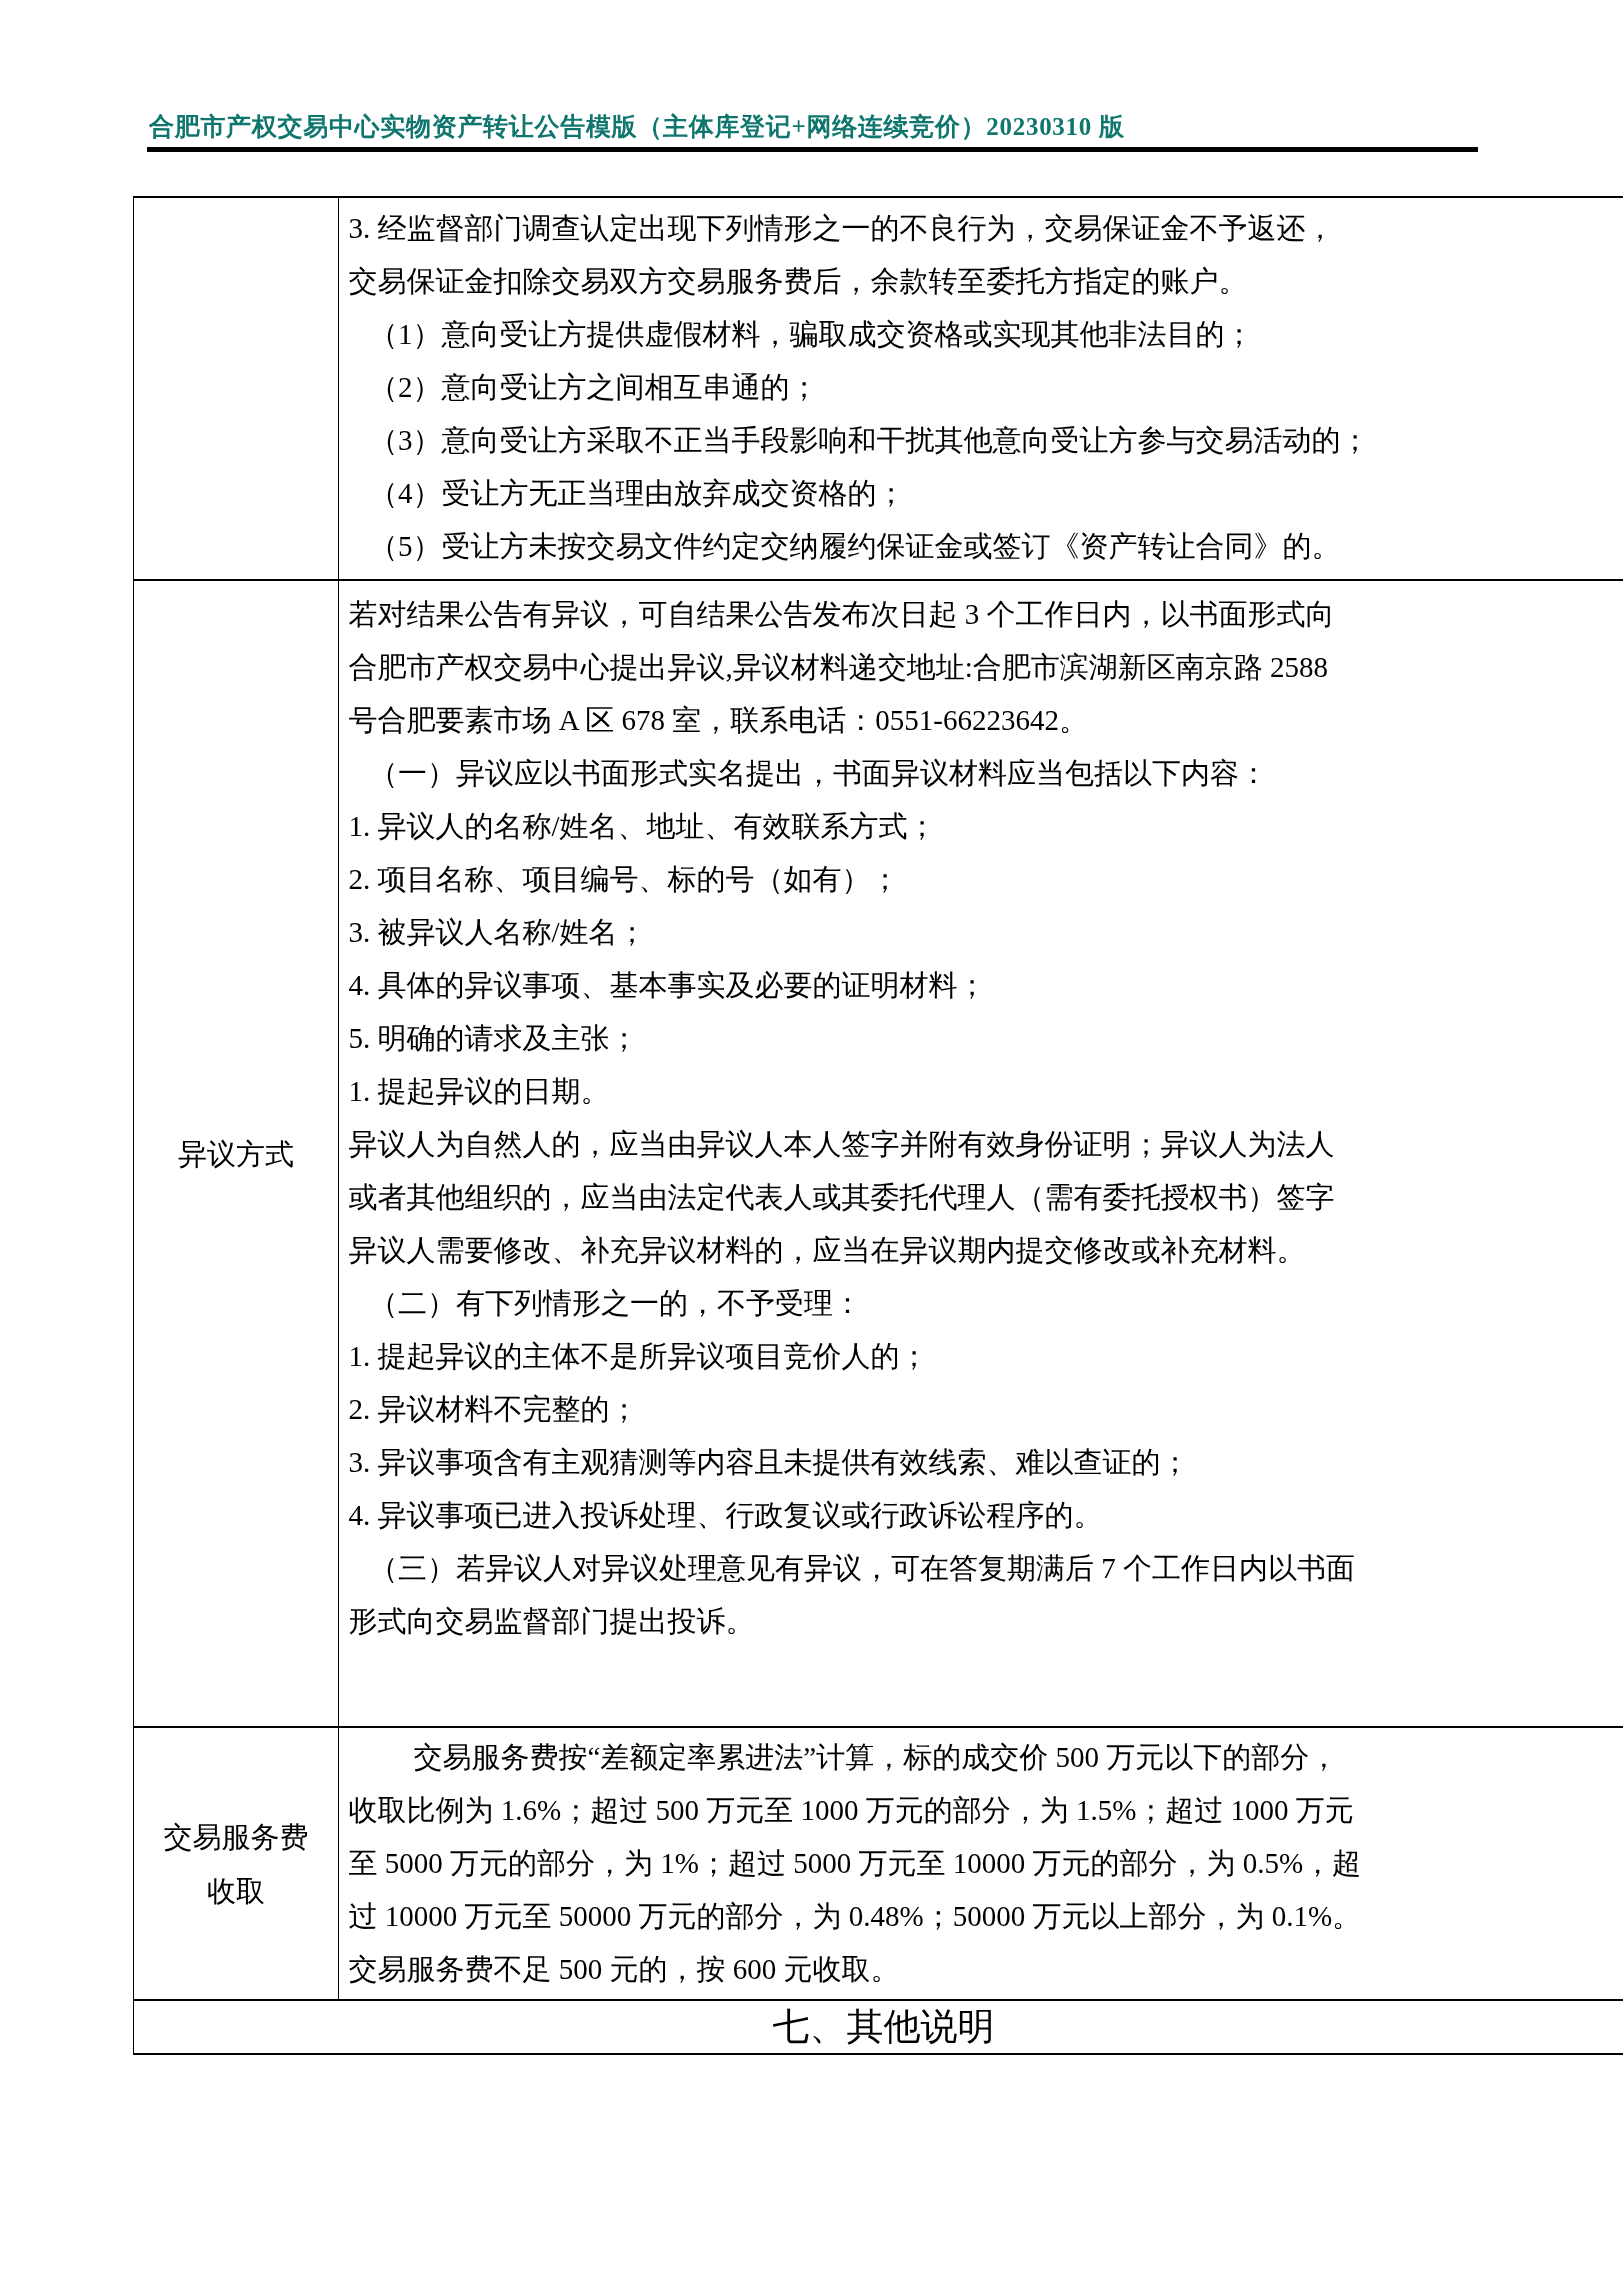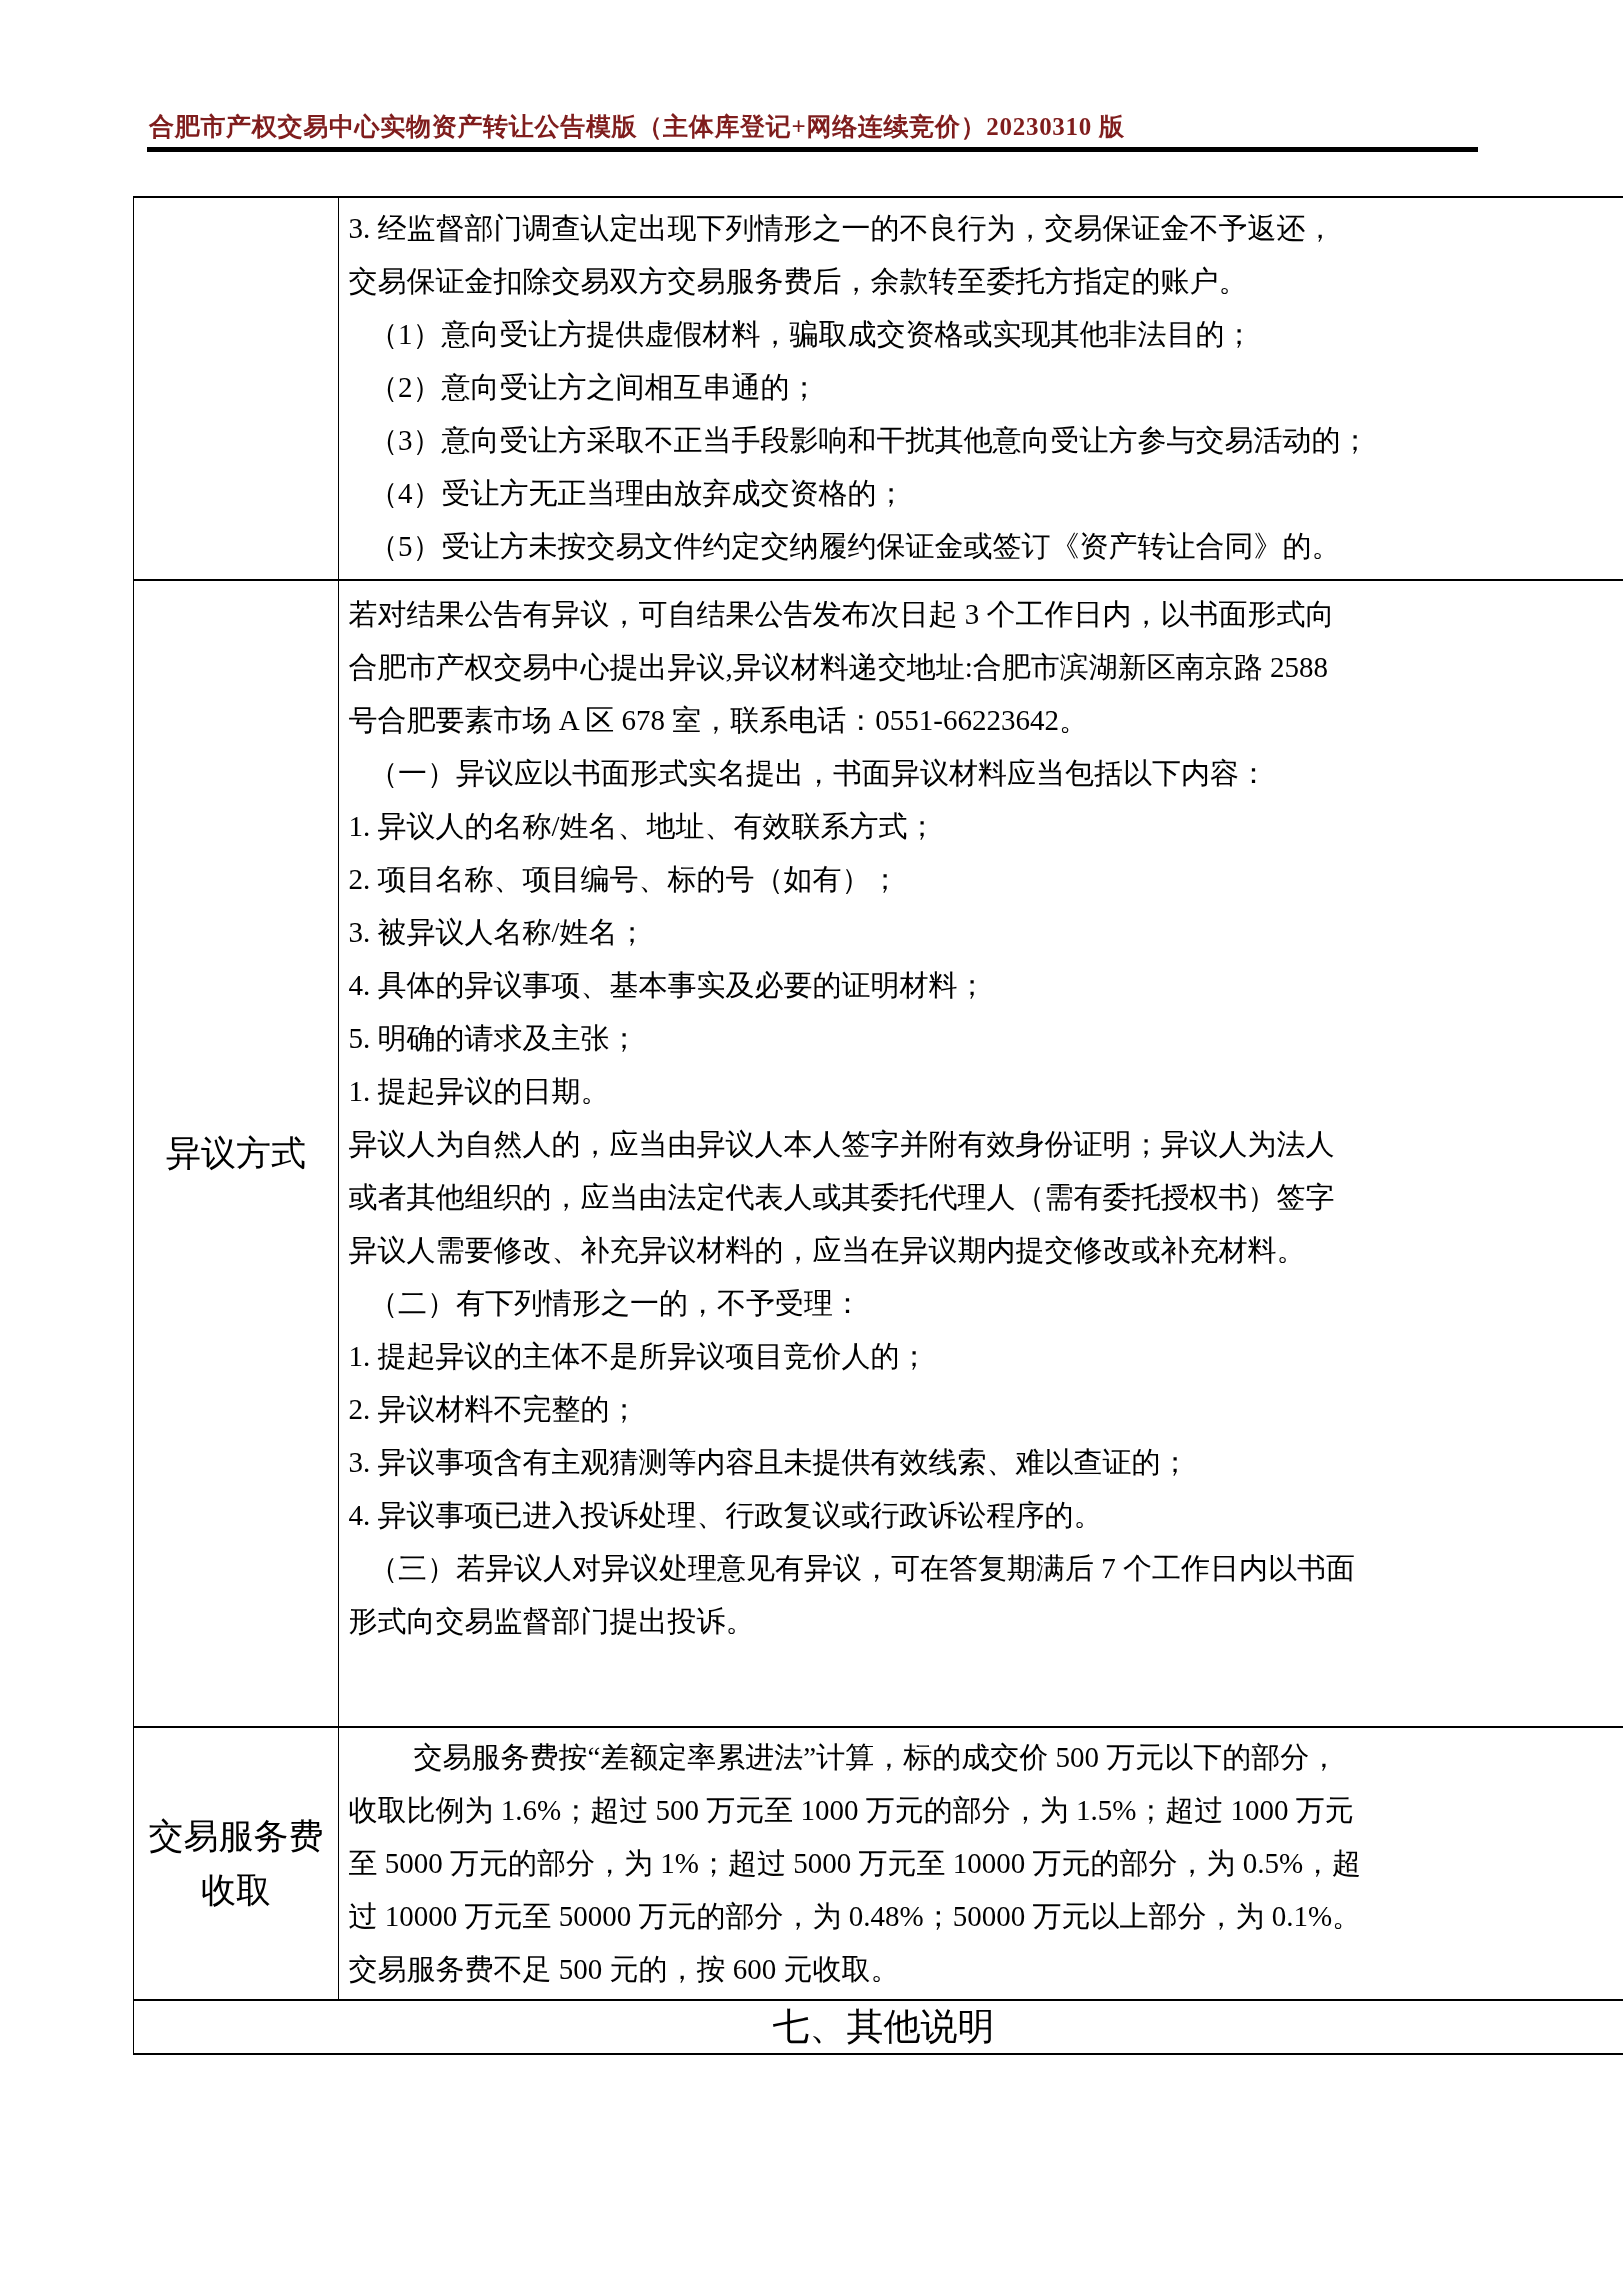--- a/index.html
+++ b/index.html
@@ -31,21 +31,21 @@
   }
   .trow { display:flex; border-bottom:2.7px solid #000; }
   .r0 { height:383px; }
   .r1 { height:1147px; }
   .r2 { height:273px; }
   .lbl {
     width:205px; flex:0 0 205px;
     border-right:1.4px solid #000;
     display:flex; flex-direction:column;
     justify-content:center; align-items:center;
-    font-size:35px; line-height:54px;
+    font-size:29px; line-height:54px;
   }
   .cnt {
     flex:1 1 auto; overflow:hidden;
     font-size:29px; line-height:53px;
     padding:6.8px 9.5px 0 9.5px;
   }
   .r0 .cnt { padding-top:4.1px; }
   .r2 .cnt { padding-top:2.7px; }
   .ln { white-space:nowrap; }
   .ln.i1 { padding-left:20.5px; }
@@ -53,21 +53,21 @@
 
   .frow {
     flex:1 1 auto;
     display:flex; align-items:center; justify-content:center;
     font-size:37px;
   }
 </style>
 </head>
 <body>
 
-<div class="doc-title" style="color: #7f1d1d;">合肥市产权交易中心实物资产转让公告模版（主体库登记+网络连续竞价）20230310 版</div>
+<div class="doc-title" style="color: #0f766e;">合肥市产权交易中心实物资产转让公告模版（主体库登记+网络连续竞价）20230310 版</div>
 <div class="title-rule"></div>
 
 <div class="tbl">
   <div class="trow r0">
     <div class="lbl"></div>
     <div class="cnt">
         <div class="ln">3. 经监督部门调查认定出现下列情形之一的不良行为，交易保证金不予返还，</div>
         <div class="ln">交易保证金扣除交易双方交易服务费后，余款转至委托方指定的账户。</div>
         <div class="ln i1">（1）意向受让方提供虚假材料，骗取成交资格或实现其他非法目的；</div>
         <div class="ln i1">（2）意向受让方之间相互串通的；</div>

